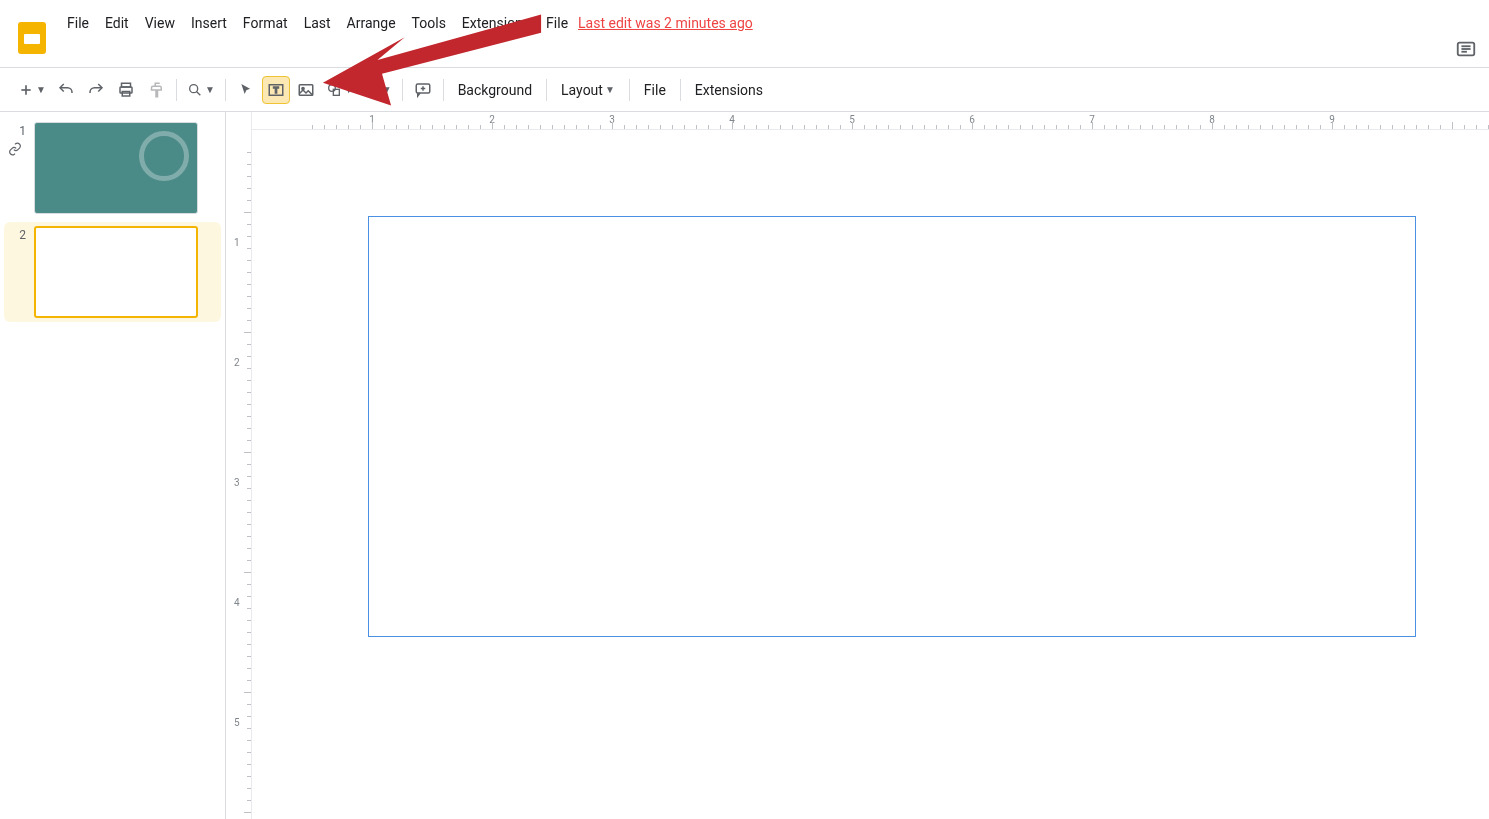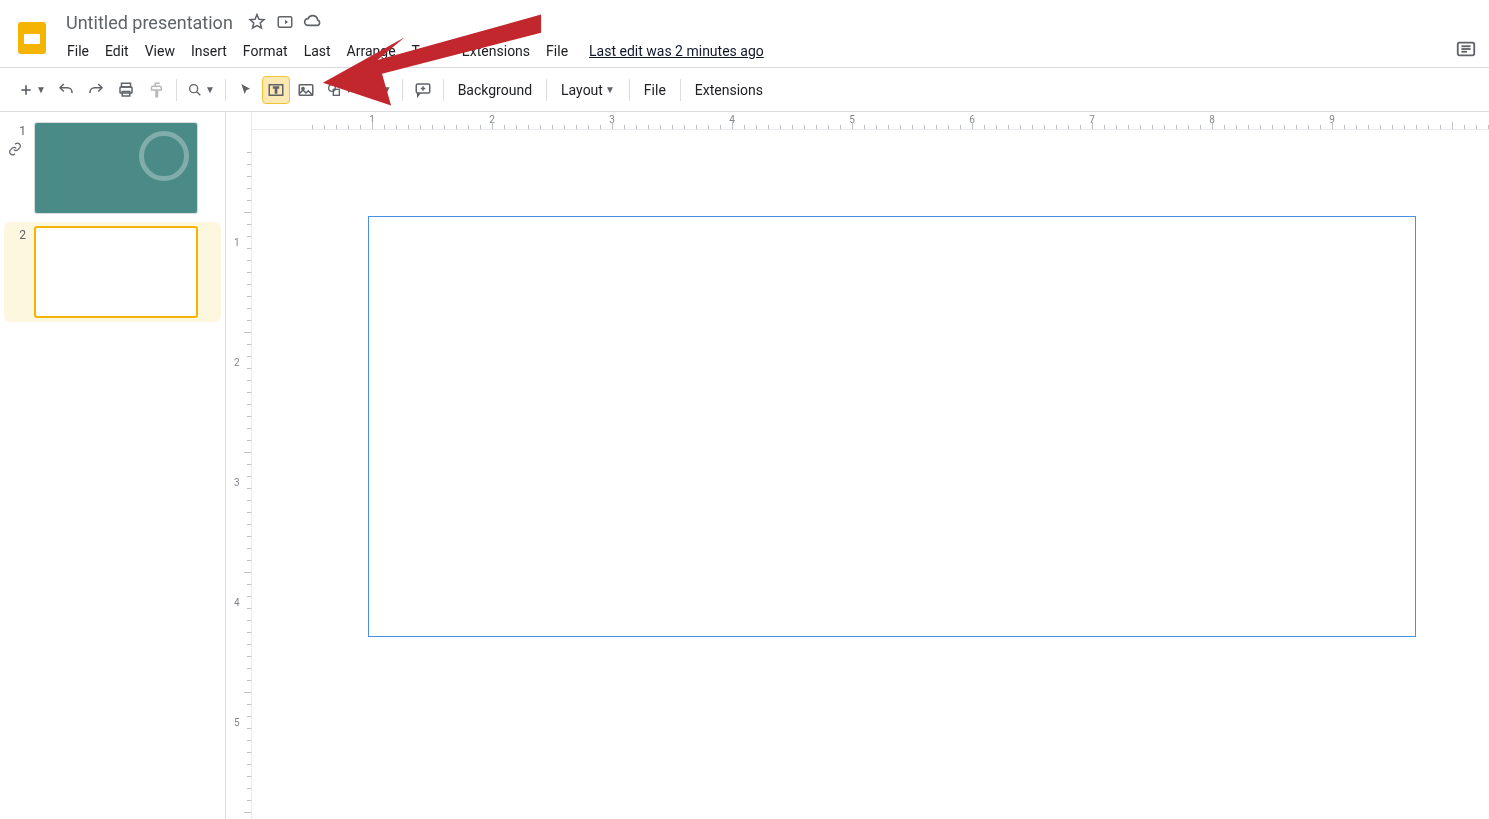--- a/index.html
+++ b/index.html
@@ -8,21 +8,21 @@
 
 .header { display: flex; align-items: flex-start; padding: 8px 12px 0 12px; height: 68px; border-bottom: 1px solid #dadce0; }
 .logo { width: 40px; height: 52px; display: flex; align-items: center; justify-content: center; margin-right: 8px; margin-top: 4px; }
 .logo svg { width: 36px; height: 36px; }
 .title-block { display: flex; flex-direction: column; flex: 1; }
 .title-row { display: flex; align-items: center; gap: 8px; height: 28px; }
 .doc-title { font-size: 18px; color: #5f6368; padding: 2px 6px; border-radius: 4px; }
 .title-icon { color: #5f6368; width: 20px; height: 20px; display: flex; align-items: center; justify-content: center; cursor: pointer; }
 .menu-row { display: flex; align-items: center; gap: 2px; height: 30px; }
 .menu-item { padding: 4px 7px; border-radius: 4px; cursor: pointer; font-size: 14px; color: #202124; }
-.edit-status { margin-left: 12px; color: #0f172a; text-decoration: underline; font-size: 14px; cursor: pointer; text-align: right; }
+.edit-status { margin-left: 1px; color: #ef4444; text-decoration: underline; font-size: 14px; cursor: pointer; text-align: right; }
 .right-icon { position: absolute; right: 12px; top: 38px; color: #5f6368; }
 
 
 .toolbar { display: flex; align-items: center; padding: 4px 14px; height: 44px; border-bottom: 1px solid #dadce0; gap: 2px; }
 .tb-btn { height: 28px; min-width: 28px; display: flex; align-items: center; justify-content: center; border-radius: 4px; cursor: pointer; color: #5f6368; padding: 0 4px; }
 .tb-btn.active { background: #fce8b2; border: 1px solid #f1c232; }
 .tb-sep { width: 1px; height: 22px; background: #dadce0; margin: 0 4px; }
 .tb-text { font-size: 14px; color: #202124; padding: 0 8px; height: 28px; display: flex; align-items: center; cursor: pointer; border-radius: 4px; }
 .dropdown-caret { font-size: 10px; margin-left: 2px; color: #5f6368; }
 
@@ -62,39 +62,20 @@
 <body>
 
 <div class="header">
   <div class="logo">
     <svg viewBox="0 0 36 36">
         <rect x="4" y="2" width="28" height="32" rx="3" fill="#f4b400"></rect>
         <rect x="10" y="14" width="16" height="10" rx="1" fill="#fff"></rect>
       </svg>
   </div>
   <div class="title-block">
-    <div class="title-row">
-      <div class="doc-title">Untitled presentation</div>
-      <div class="title-icon">
-          <svg width="18" height="18" viewBox="0 0 24 24" fill="none" stroke="#5f6368" stroke-width="2">
-            <path d="M12 2l2.6 6.3 6.8.6-5.1 4.5 1.6 6.6L12 16.8 6.1 20l1.6-6.6L2.6 8.9l6.8-.6z"></path>
-          </svg>
-        </div>
-      <div class="title-icon">
-          <svg width="18" height="18" viewBox="0 0 24 24" fill="none" stroke="#5f6368" stroke-width="2">
-            <rect x="3" y="5" width="18" height="14" rx="2"></rect>
-            <path d="M12 9l4 3-4 3V9z" fill="#5f6368" stroke="none"></path>
-          </svg>
-        </div>
-      <div class="title-icon">
-          <svg width="20" height="20" viewBox="0 0 24 24" fill="none" stroke="#5f6368" stroke-width="2">
-            <path d="M6 16a4 4 0 010-8 6 6 0 0111.5 1.5A3.5 3.5 0 0118 16H6z"></path>
-          </svg>
-        </div>
-    </div>
     <div class="menu-row">
       <div class="menu-item">File</div>
       <div class="menu-item">Edit</div>
       <div class="menu-item">View</div>
       <div class="menu-item">Insert</div>
       <div class="menu-item">Format</div>
       <div class="menu-item">Last</div>
       <div class="menu-item">Arrange</div>
       <div class="menu-item">Tools</div>
       <div class="menu-item">Extensions</div>

